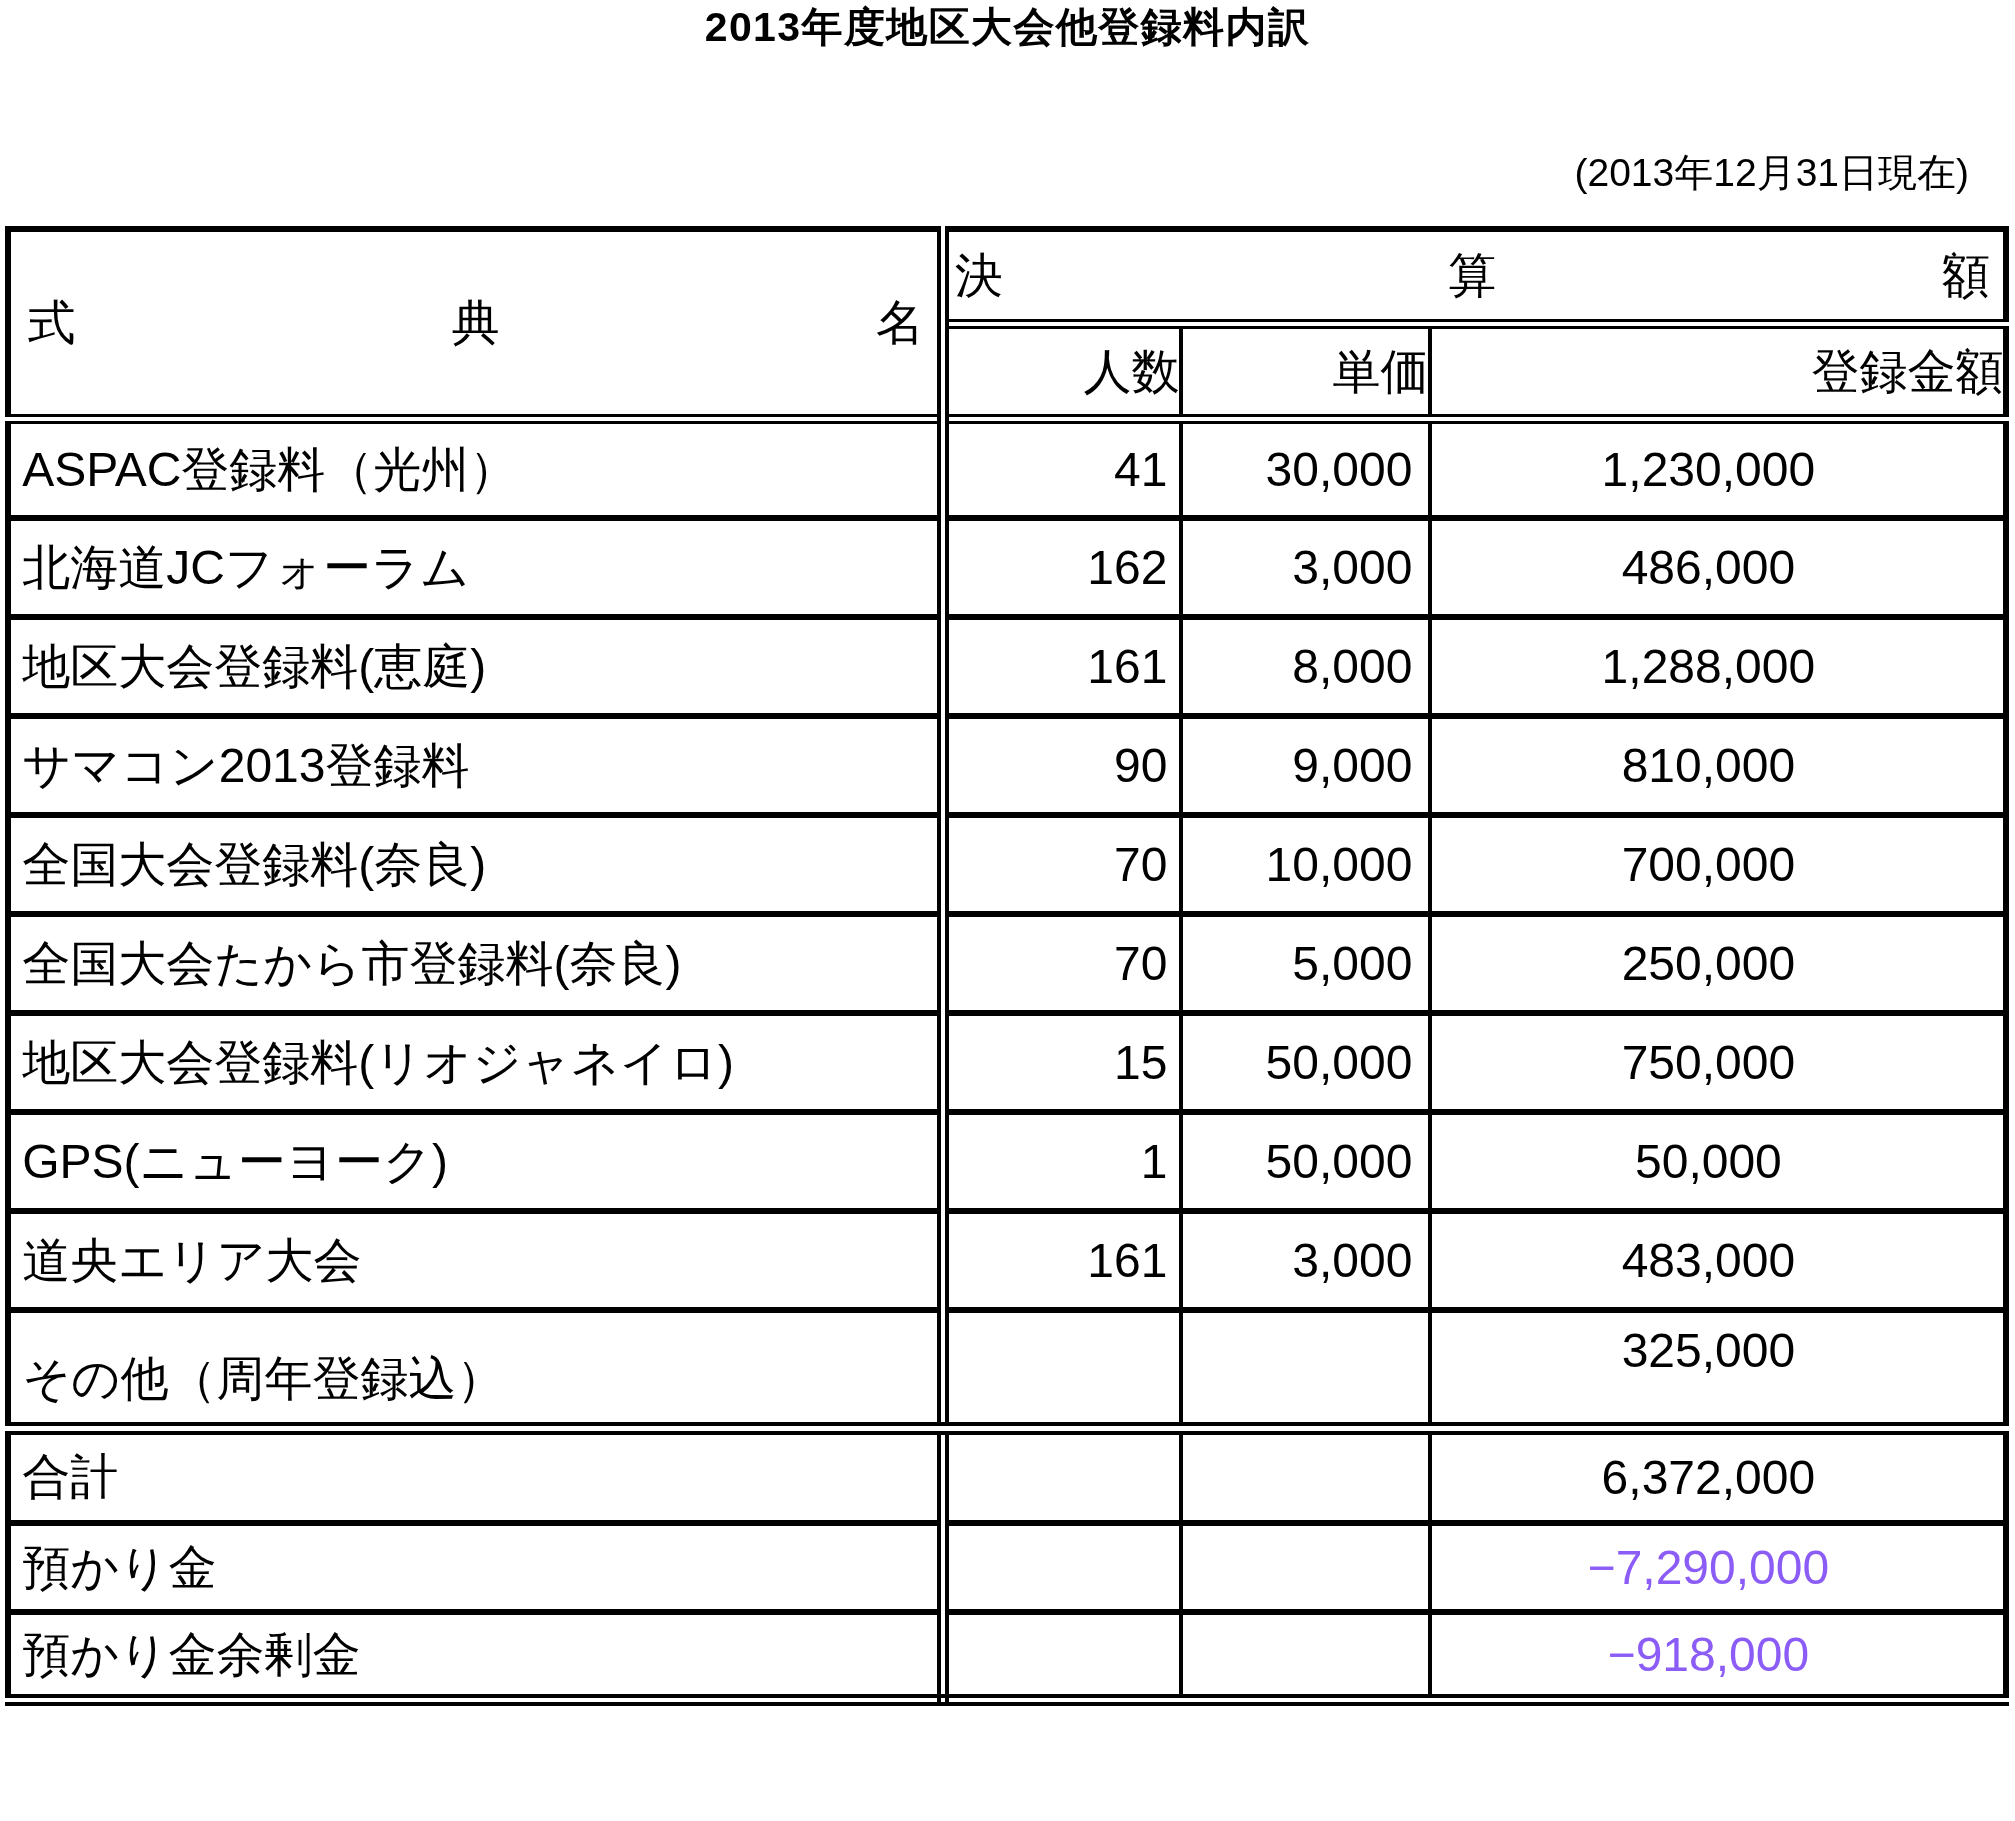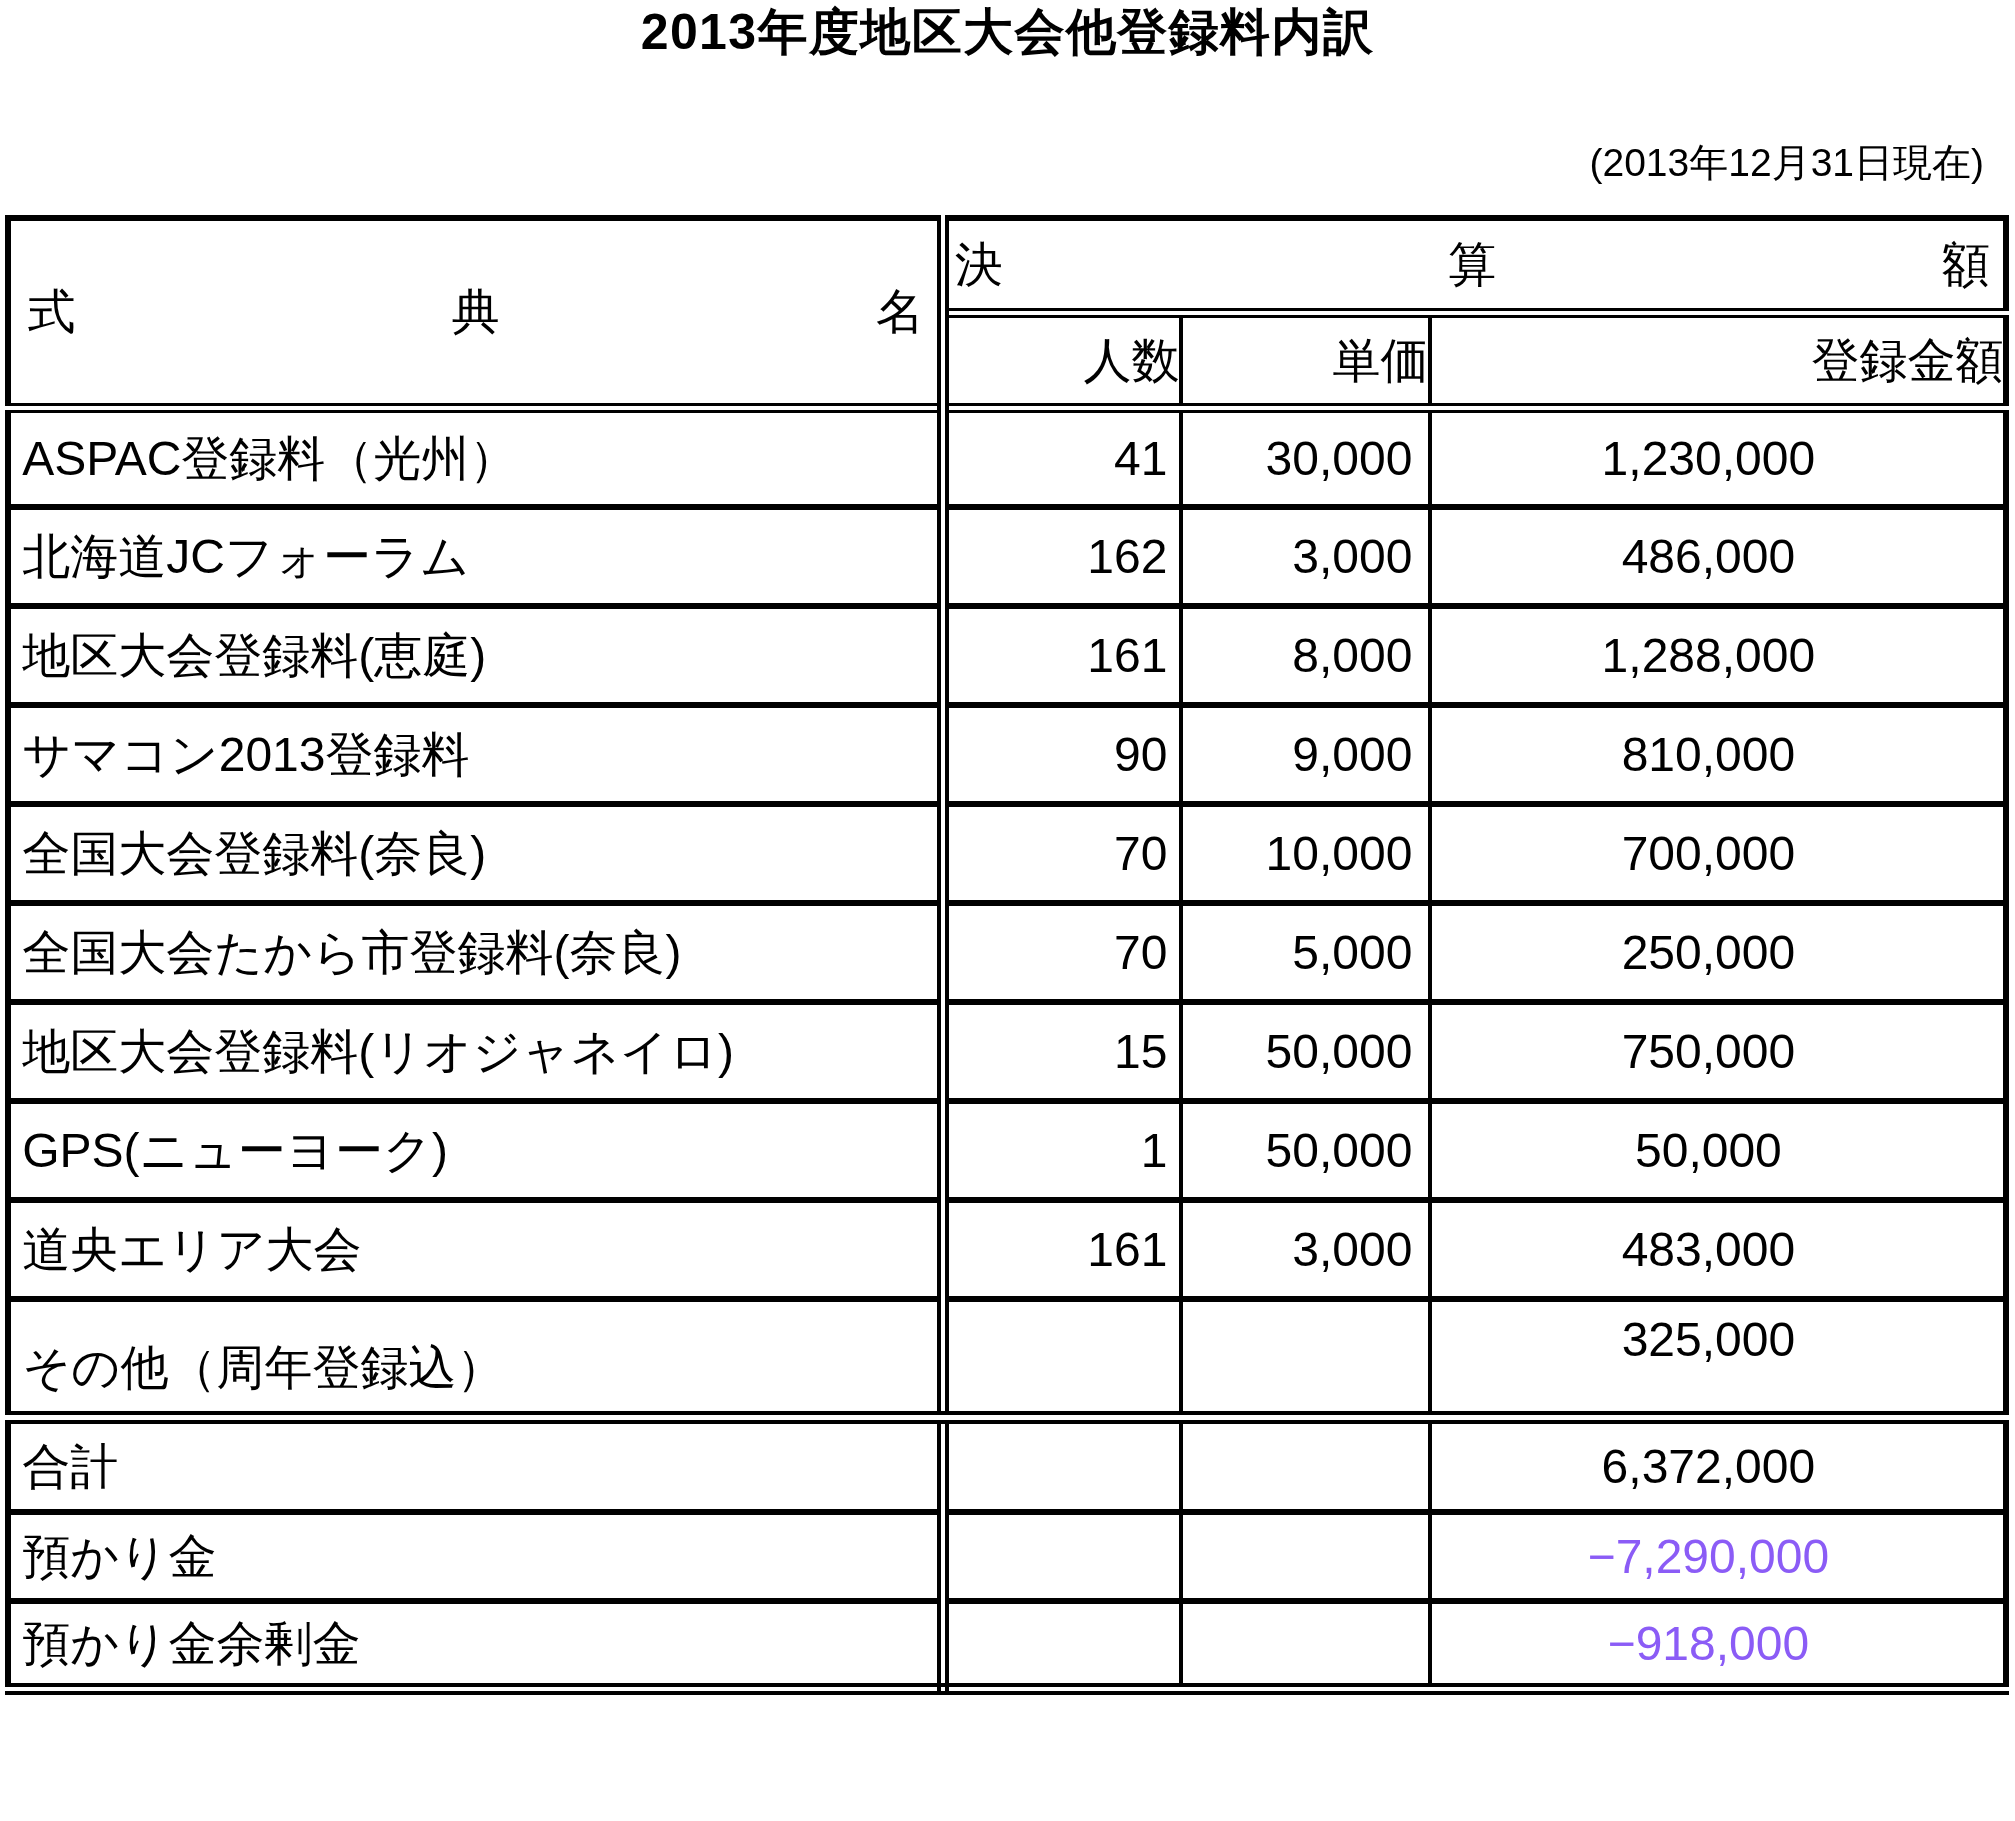--- a/index.html
+++ b/index.html
@@ -5,29 +5,29 @@
   html, body { margin: 0; padding: 0; background: #ffffff; }
   body {
     width: 2015px; height: 1821px;
     font-family: "Liberation Sans", "DejaVu Sans", sans-serif;
     color: #000000;
     overflow: hidden;
   }
   .title {
     margin-top: 4px;
     text-align: center;
-    font-size: 50px;
+    font-size: 41px;
     font-weight: bold;
     letter-spacing: 1.4px;
     line-height: 1.15;
   }
   .date-note {
-    margin-top: 80px;
+    margin-top: 101px;
     text-align: right;
-    padding-right: 31px;
+    padding-right: 46px;
     font-size: 39px;
     line-height: 1.1;
   }
   table.fee-table {
     border-collapse: collapse;
     table-layout: fixed;
     margin: 31px 5.4px 0 5.4px;
     width: 2004px;
     border: 6.8px solid #000;
   }

